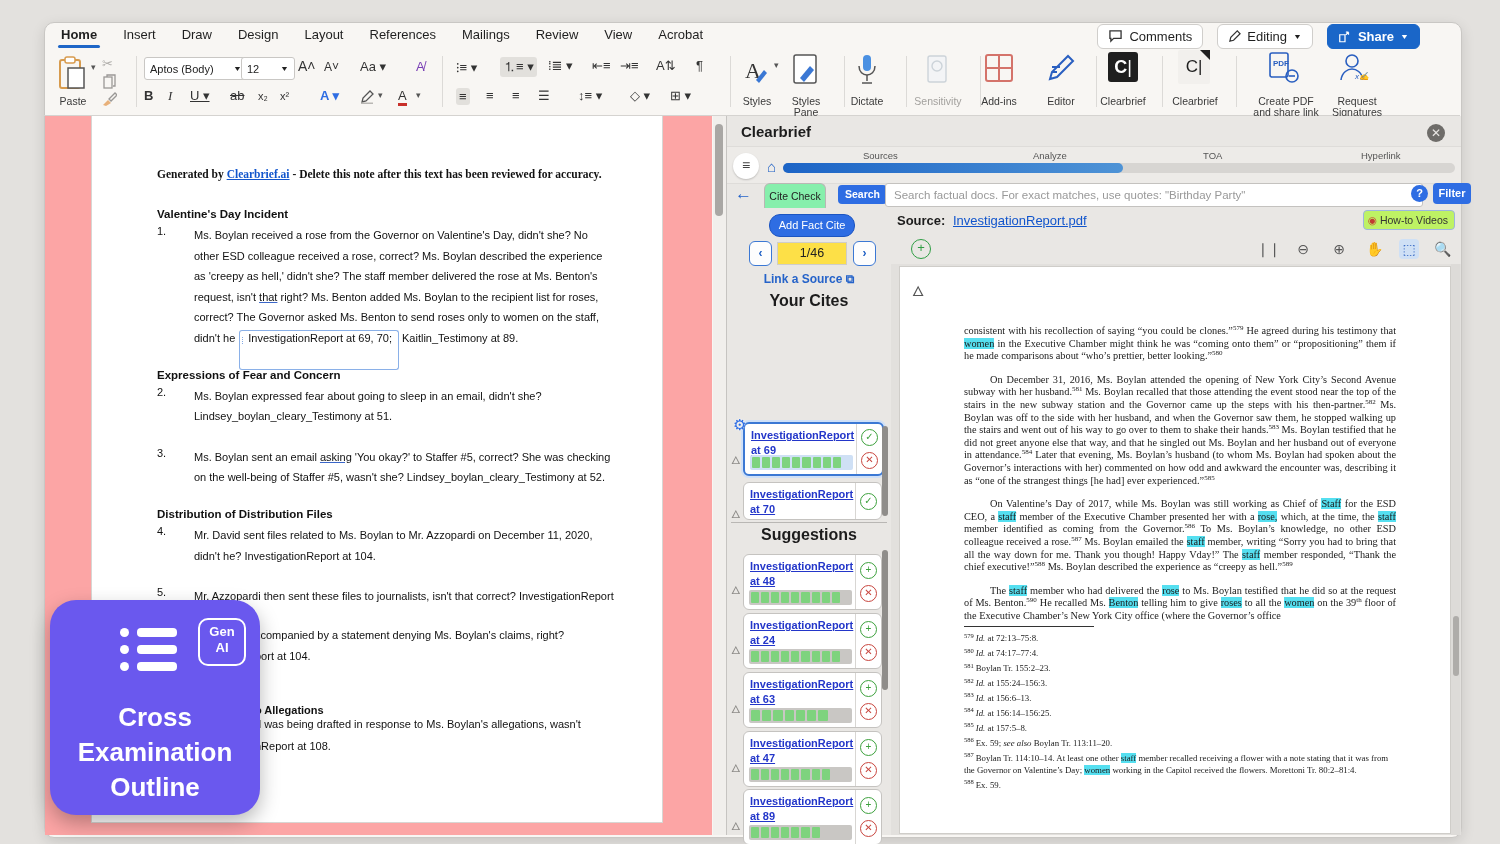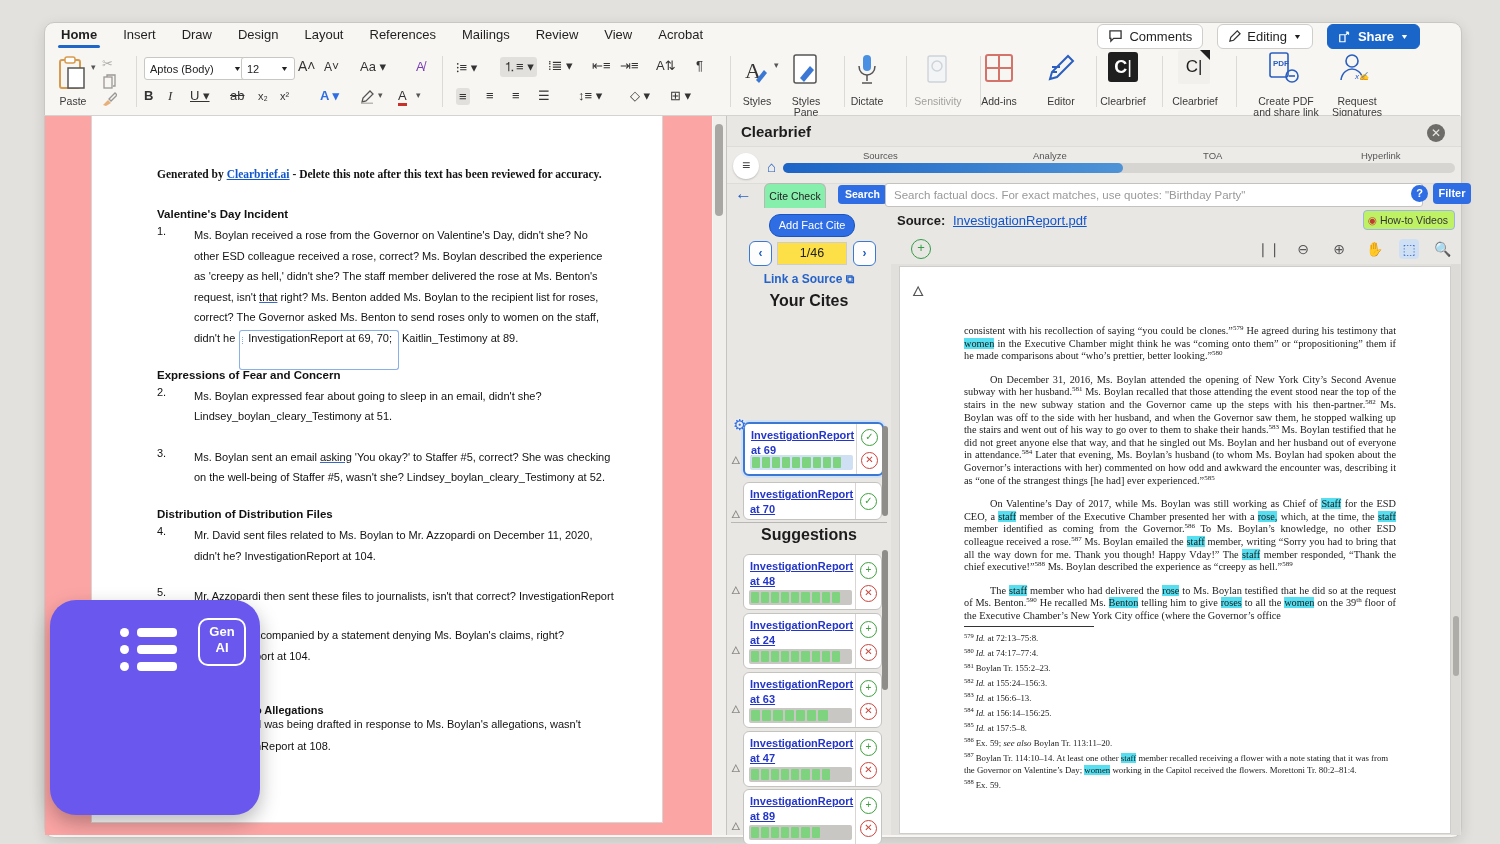--- a/index.html
+++ b/index.html
@@ -554,14 +554,15 @@
         </div>
       <div class="row">
           <span class="dot"></span>
           <span class="bar"></span>
         </div>
       <div class="row">
           <span class="dot"></span>
           <span class="bar"></span>
         </div>
     </div>
+    <div class="gentitle">Cross<br>Examination<br>Outline</div>
   </div>
 </div>
 
 </body></html>

